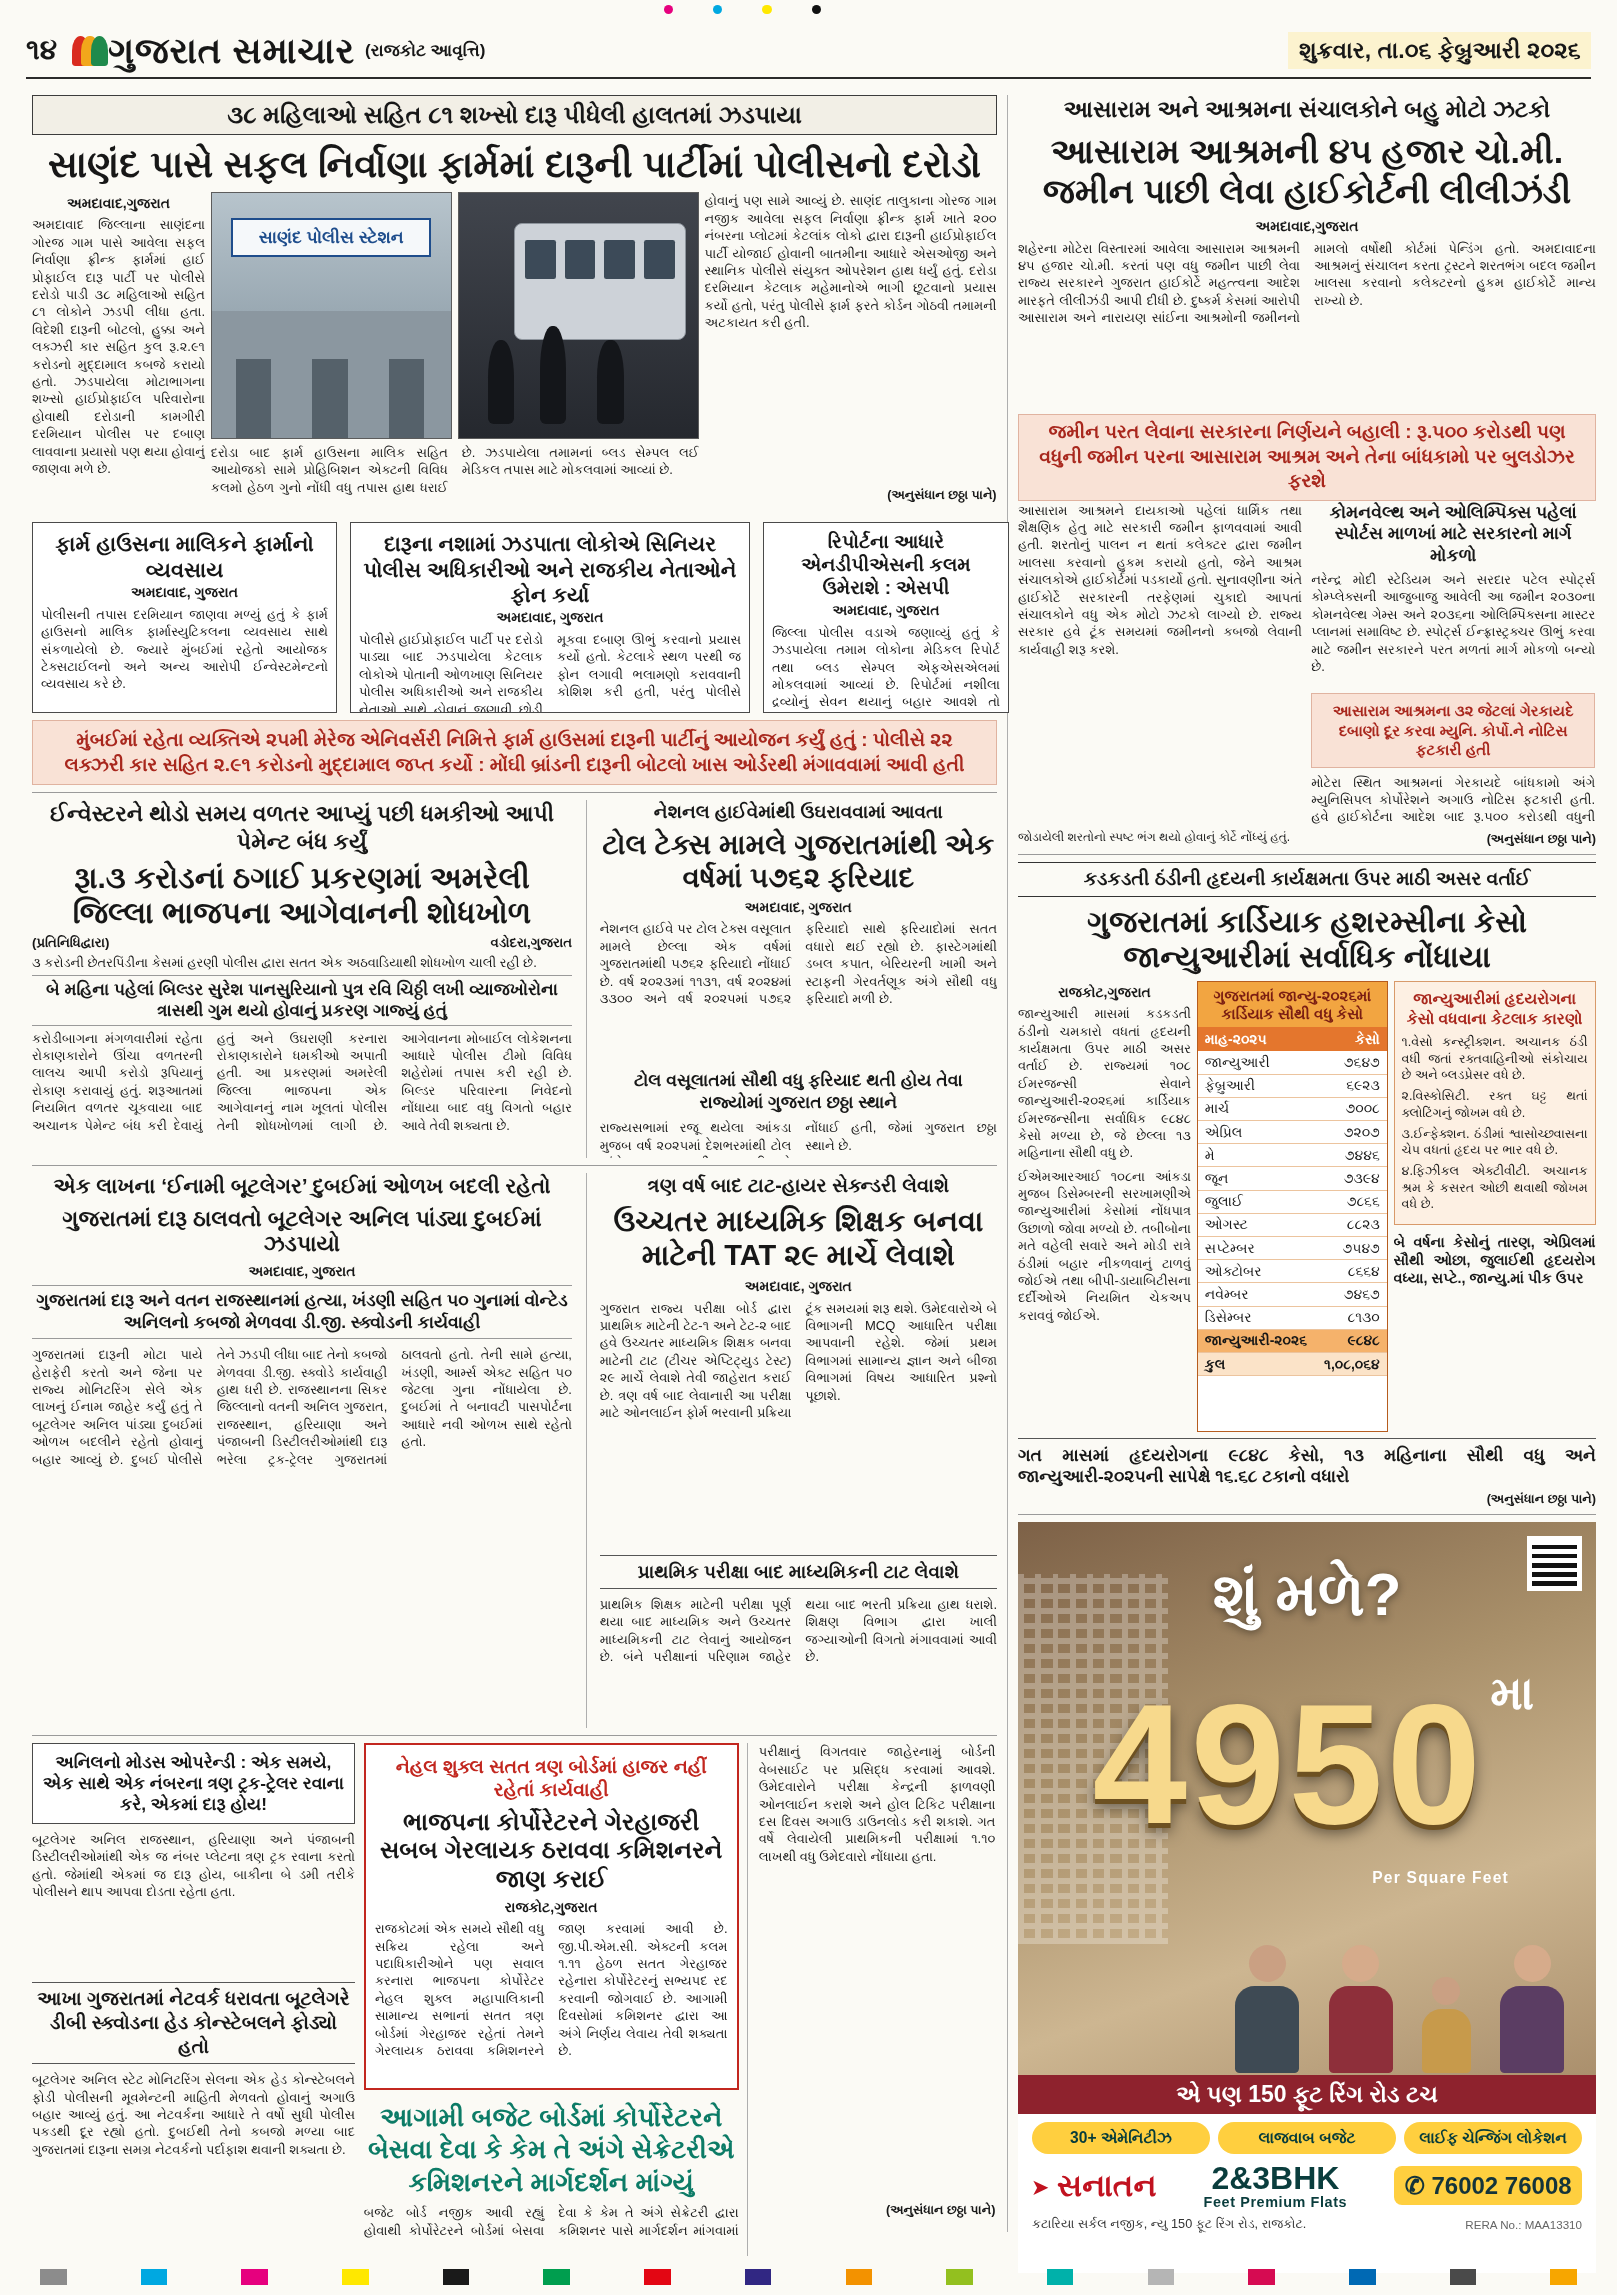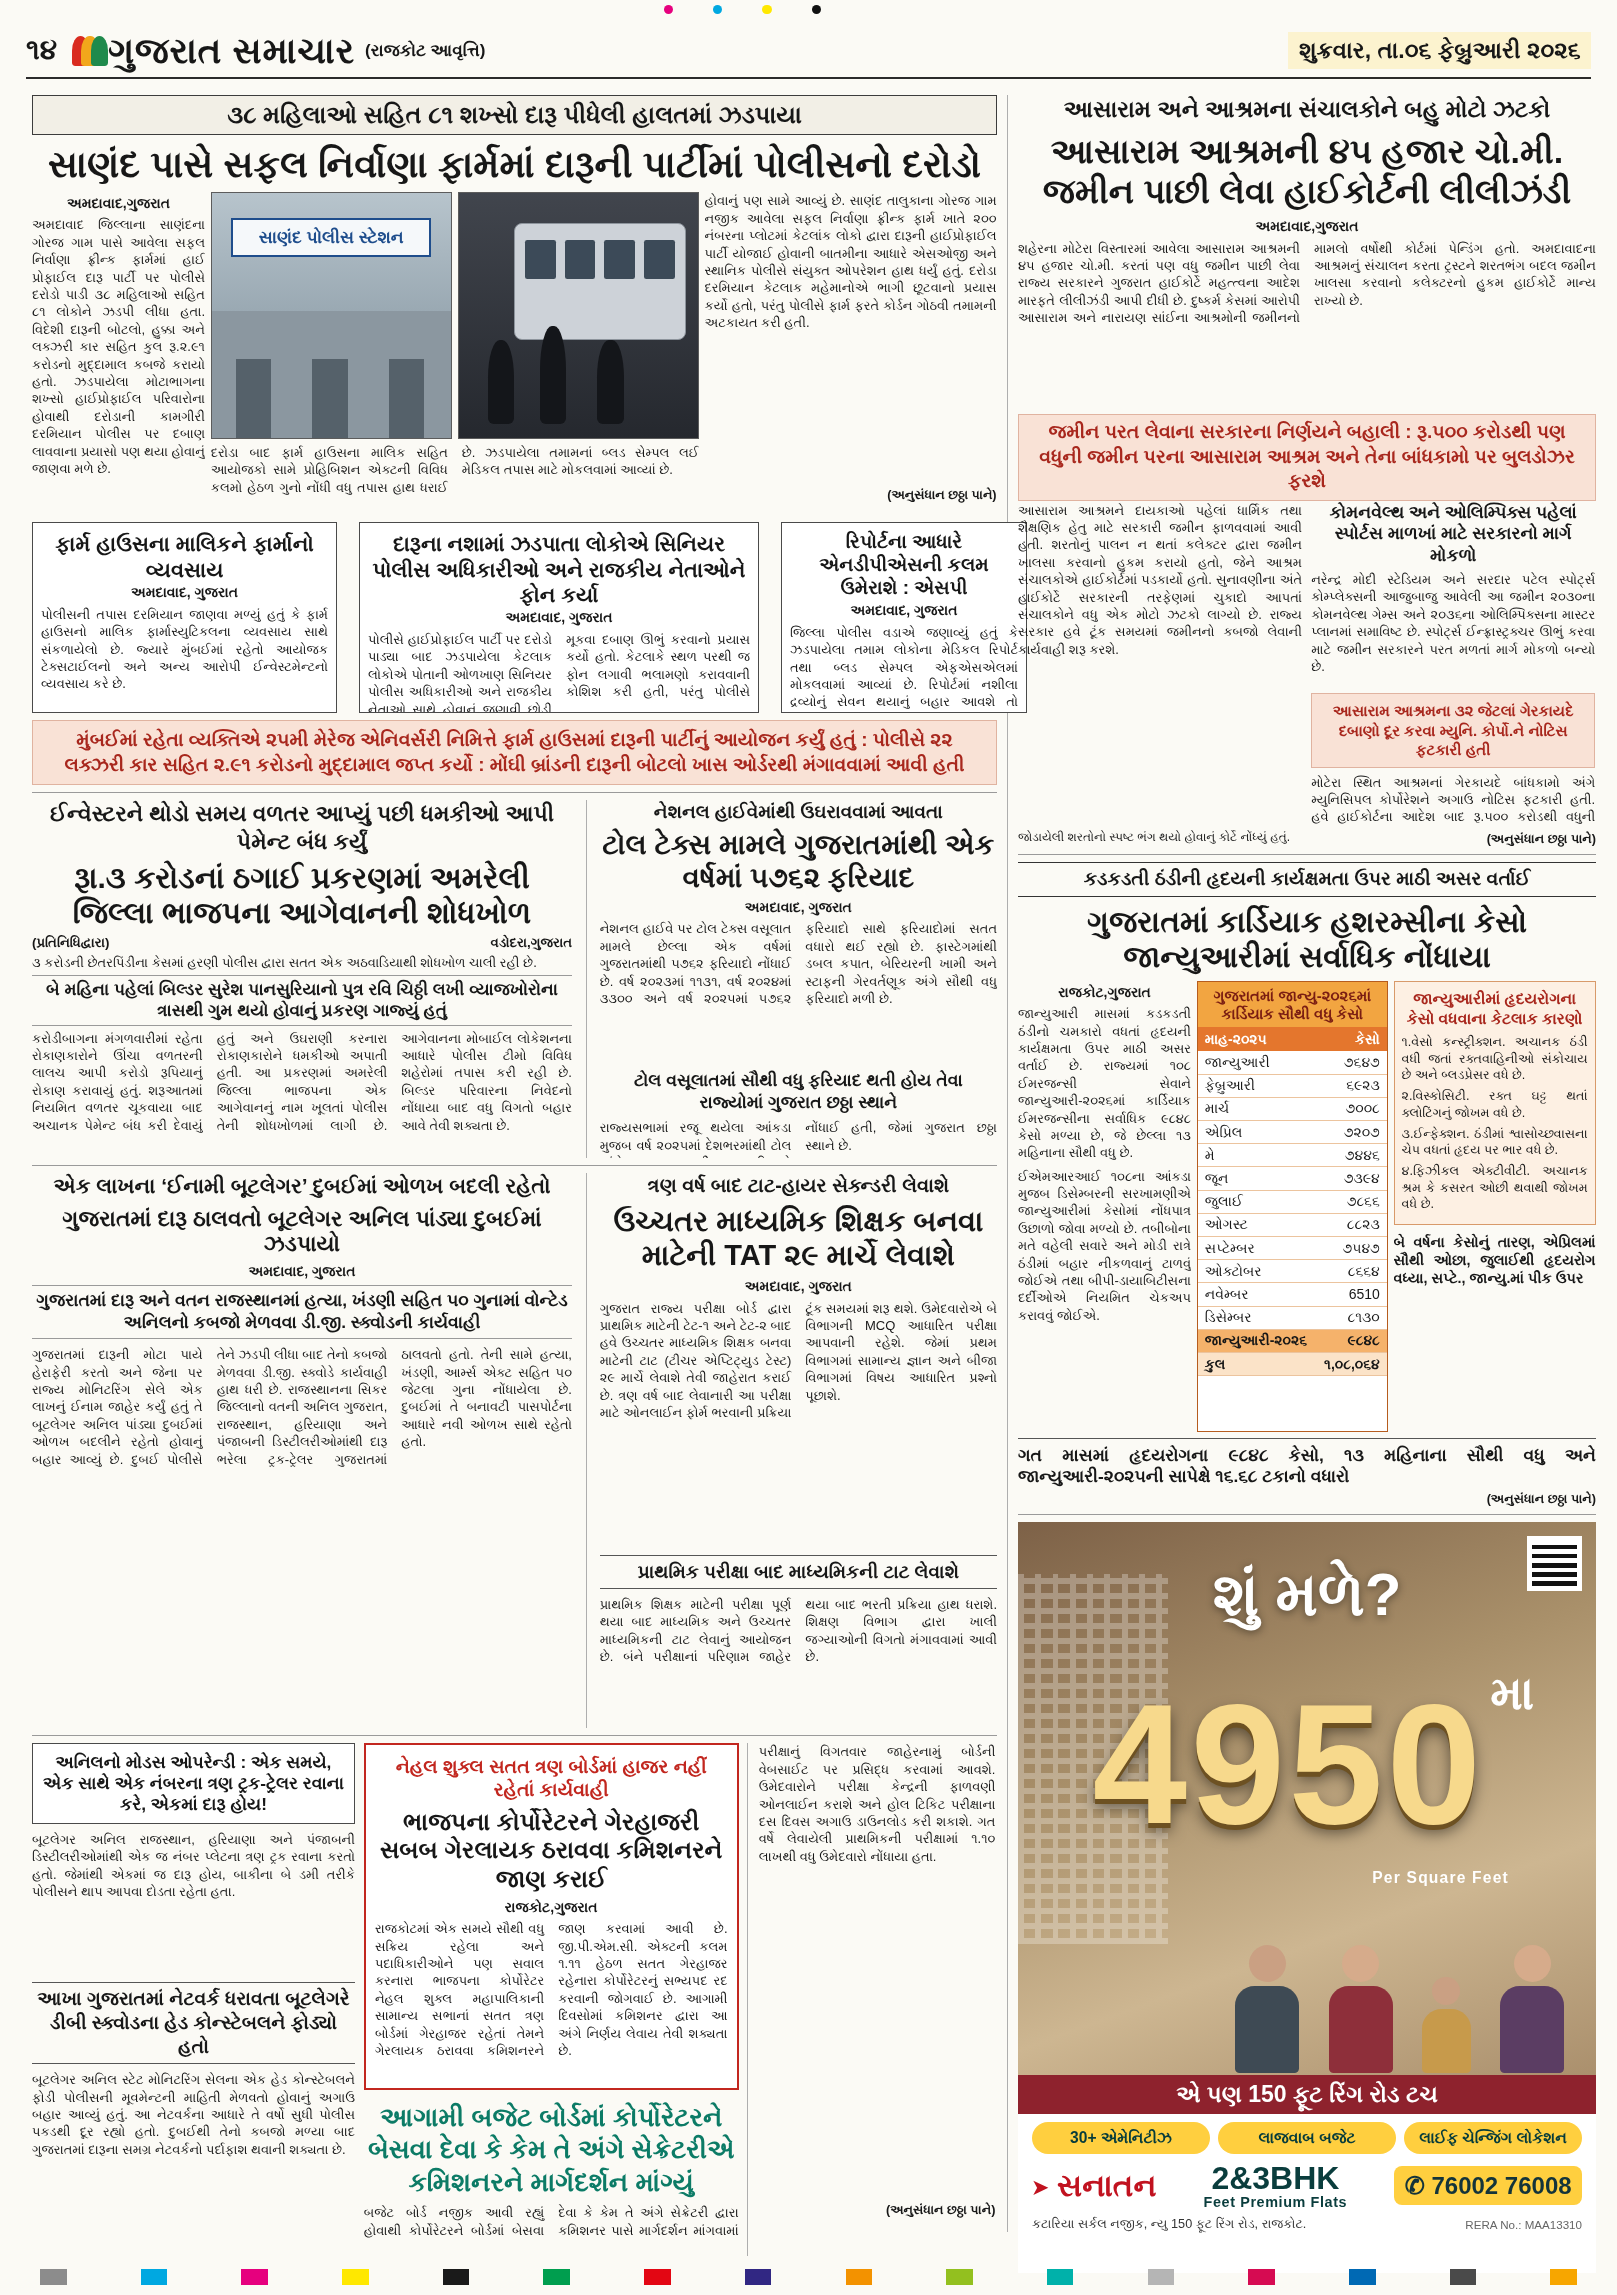--- a/index.html
+++ b/index.html
@@ -153,21 +153,21 @@
             </div>
           </div>
           <p class="body c2 clip" style="height:65px;margin-top:4.6px">દરોડા બાદ ફાર્મ હાઉસના માલિક સહિત આયોજકો સામે પ્રોહિબિશન એક્ટની વિવિધ કલમો હેઠળ ગુનો નોંધી વધુ તપાસ હાથ ધરાઈ છે. ઝડપાયેલા તમામનાં બ્લડ સેમ્પલ લઈ મેડિકલ તપાસ માટે મોકલવામાં આવ્યાં છે.</p>
         </div>
         <div class="clip">
           <p class="body" style="height:292px;overflow:hidden">હોવાનું પણ સામે આવ્યું છે. સાણંદ તાલુકાના ગોરજ ગામ નજીક આવેલા સફલ નિર્વાણા ફ્રીન્ક ફાર્મ ખાતે ૨૦૦ નંબરના પ્લોટમાં કેટલાંક લોકો દ્વારા દારૂની હાઈપ્રોફાઈલ પાર્ટી યોજાઈ હોવાની બાતમીના આધારે એસઓજી અને સ્થાનિક પોલીસે સંયુક્ત ઓપરેશન હાથ ધર્યું હતું. દરોડા દરમિયાન કેટલાક મહેમાનોએ ભાગી છૂટવાનો પ્રયાસ કર્યો હતો, પરંતુ પોલીસે ફાર્મ ફરતે કોર્ડન ગોઠવી તમામની અટકાયત કરી હતી.</p>
           <div class="cont">(અનુસંધાન છઠ્ઠા પાને)</div>
         </div>
       </div>
 
-      <div style="display:grid;grid-template-columns:305px 400px 246px;gap:22px;height:191px;margin-top:7px">
+      <div style="display:grid;grid-template-columns:305px 400px 246px;gap:13px;height:191px;margin-top:7px">
         <div class="box clip">
           <div class="boxtitle" style="font-size:21px">ફાર્મ હાઉસના માલિકને ફાર્માનો વ્યવસાય</div>
           <div class="dateline">અમદાવાદ, ગુજરાત</div>
           <p class="body">પોલીસની તપાસ દરમિયાન જાણવા મળ્યું હતું કે ફાર્મ હાઉસનો માલિક ફાર્માસ્યુટિકલના વ્યવસાય સાથે સંકળાયેલો છે. જ્યારે મુંબઈમાં રહેતો આયોજક ટેક્સટાઈલનો અને અન્ય આરોપી ઈન્વેસ્ટમેન્ટનો વ્યવસાય કરે છે.</p>
         </div>
         <div class="box clip">
           <div class="boxtitle" style="font-size:21px">દારૂના નશામાં ઝડપાતા લોકોએ સિનિયર પોલીસ અધિકારીઓ અને રાજકીય નેતાઓને ફોન કર્યા</div>
           <div class="dateline">અમદાવાદ, ગુજરાત</div>
           <p class="body c2" style="height:98px">પોલીસે હાઈપ્રોફાઈલ પાર્ટી પર દરોડો પાડ્યા બાદ ઝડપાયેલા કેટલાક લોકોએ પોતાની ઓળખાણ સિનિયર પોલીસ અધિકારીઓ અને રાજકીય નેતાઓ સાથે હોવાનું જણાવી છોડી મૂકવા દબાણ ઊભું કરવાનો પ્રયાસ કર્યો હતો. કેટલાકે સ્થળ પરથી જ ફોન લગાવી ભલામણો કરાવવાની કોશિશ કરી હતી, પરંતુ પોલીસે કોઈની શેહશરમ રાખ્યા વિના કાયદેસર કાર્યવાહી કરી હતી.</p>
         </div>
@@ -338,21 +338,21 @@
               <tr>
                   <td>સપ્ટેમ્બર</td>
                   <td>૭૫૪૭</td>
                 </tr>
               <tr>
                   <td>ઓક્ટોબર</td>
                   <td>૮૬૬૪</td>
                 </tr>
               <tr>
                   <td>નવેમ્બર</td>
-                  <td>6510</td>
+                  <td>૭૪૬૭</td>
                 </tr>
               <tr>
                   <td>ડિસેમ્બર</td>
                   <td>૮૧૩૦</td>
                 </tr>
               <tr class="hlrow">
                   <td>જાન્યુઆરી-૨૦૨૬</td>
                   <td>૯૮૪૮</td>
                 </tr>
               <tr class="total">

